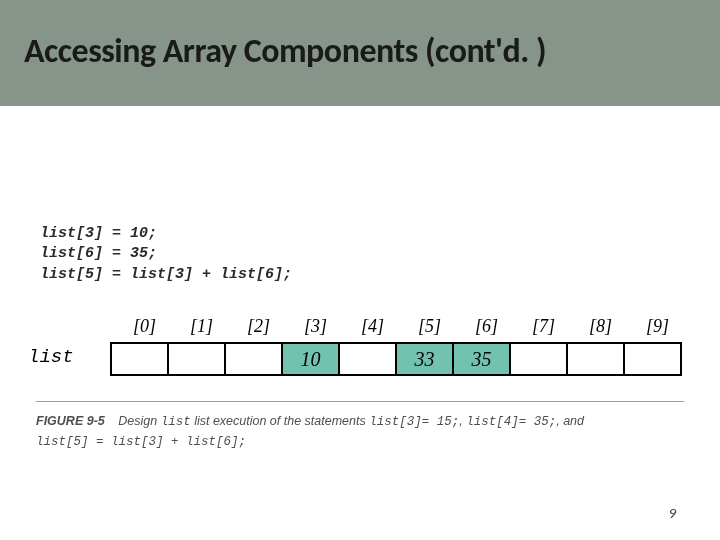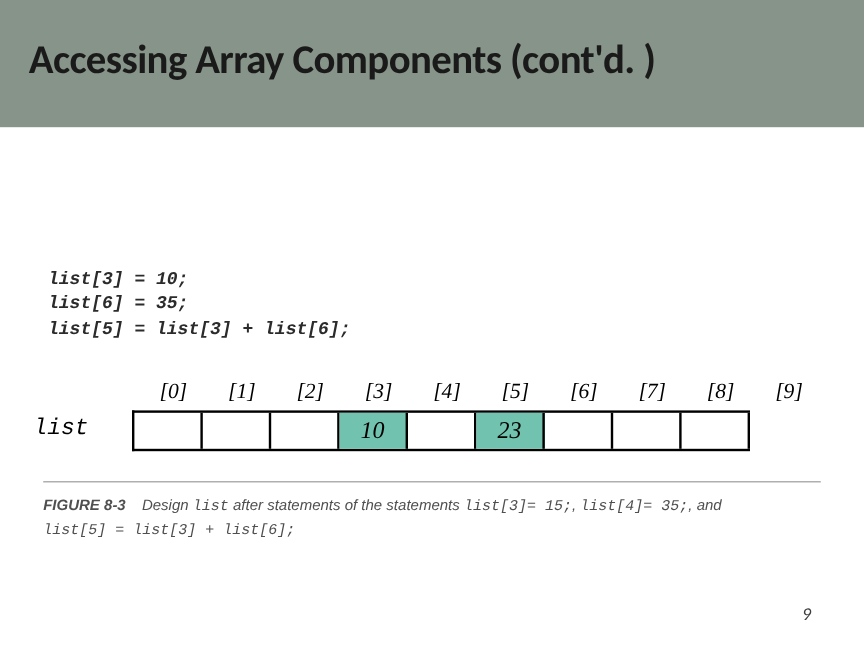--- a/index.html
+++ b/index.html
@@ -136,29 +136,30 @@
       <div class="index-label">[8]</div>
       <div class="index-label">[9]</div>
     </div>
 
     <div class="array-row">
       <div class="array-cell"></div>
       <div class="array-cell"></div>
       <div class="array-cell"></div>
       <div class="array-cell shaded">10</div>
       <div class="array-cell"></div>
-      <div class="array-cell shaded">23</div>
+      <div class="array-cell shaded">33</div>
+      <div class="array-cell shaded">35</div>
       <div class="array-cell"></div>
       <div class="array-cell"></div>
       <div class="array-cell"></div>
     </div>
 
     <div class="caption-divider"></div>
     <div class="caption">
-      <span class="fig-label">FIGURE 8-3</span>
-      <span>Design </span><span class="mono">list</span><span> after statements of the statements </span><span class="mono">list[3]= 15;</span><span>, </span><span class="mono">list[4]= 35;</span><span>, and</span><br>
+      <span class="fig-label">FIGURE 9-5</span>
+      <span>Design </span><span class="mono">list</span><span> list execution of the statements </span><span class="mono">list[3]= 15;</span><span>, </span><span class="mono">list[4]= 35;</span><span>, and</span><br>
       <span class="mono">list[5] = list[3] + list[6];</span>
     </div>
 
     <div class="footer-right">9</div>
 
   </div>
 </div>
 
 </body></html>

